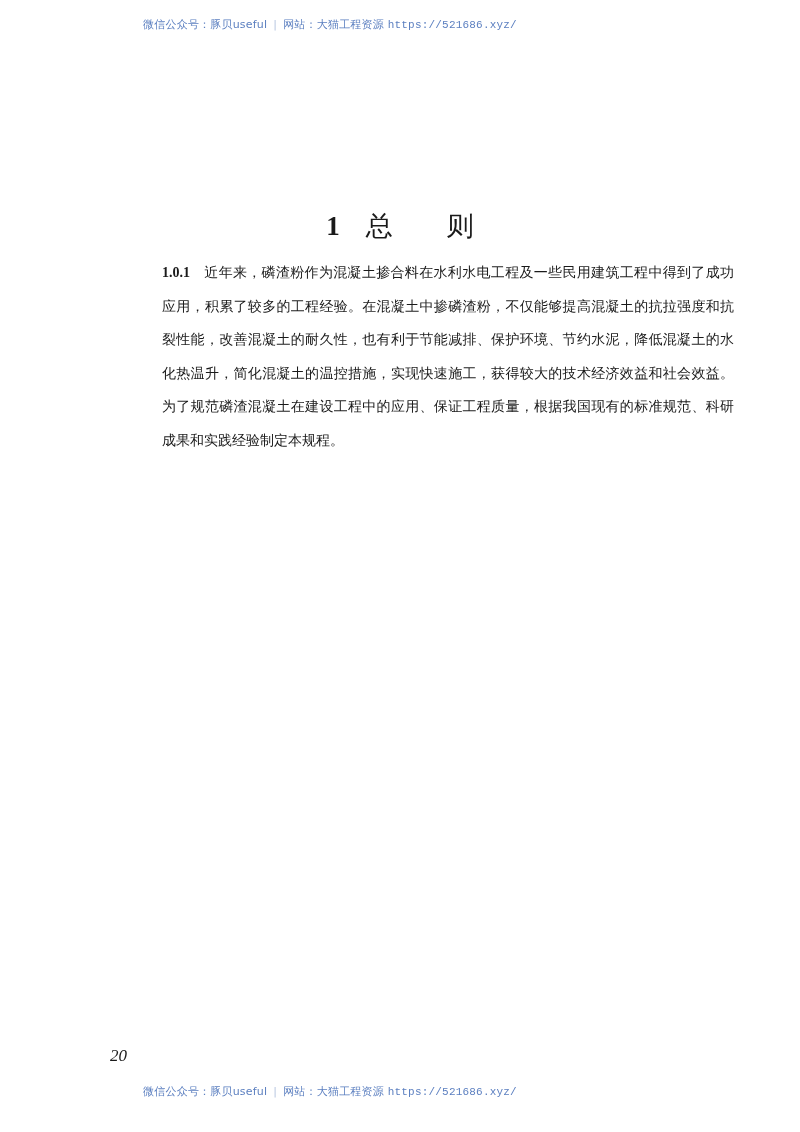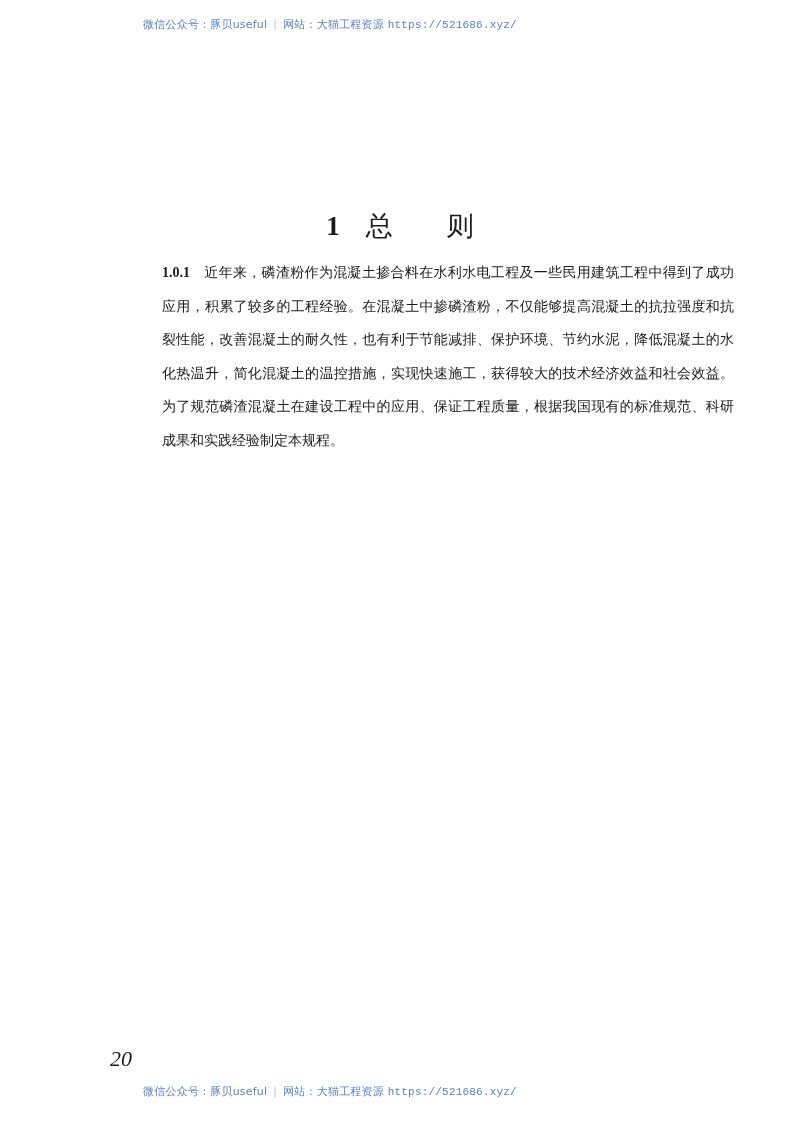--- a/index.html
+++ b/index.html
@@ -23,21 +23,21 @@
   .title .num { font-weight: bold; font-family: "Liberation Serif", serif; margin-right: 26px; }
   .title .w1 { margin-right: 54px; }
   .content {
     position: absolute; top: 256px; left: 114px; width: 572px;
     font-size: 14px; line-height: 33.6px; text-align: justify; margin-left: 48px;
   }
   .clause { margin: 0; }
   .clause .cnum { font-weight: bold; font-family: "Liberation Serif", serif; margin-right: 14px; }
   .page-number {
     position: absolute; top: 1046px; left: 110px;
-    font-family: "Liberation Serif", serif; font-style: italic; font-size: 22px;
+    font-family: "Liberation Serif", serif; font-style: italic; font-size: 17px;
   }
 </style>
 </head>
 <body>
 
 <div class="watermark" id="wm-top">
   <span>微信公众号：豚贝useful</span><span class="sep">|</span><span>网站：大猫工程资源</span> <span class="url">https://521686.xyz/</span>
 </div>
 
 <h1 class="title">

